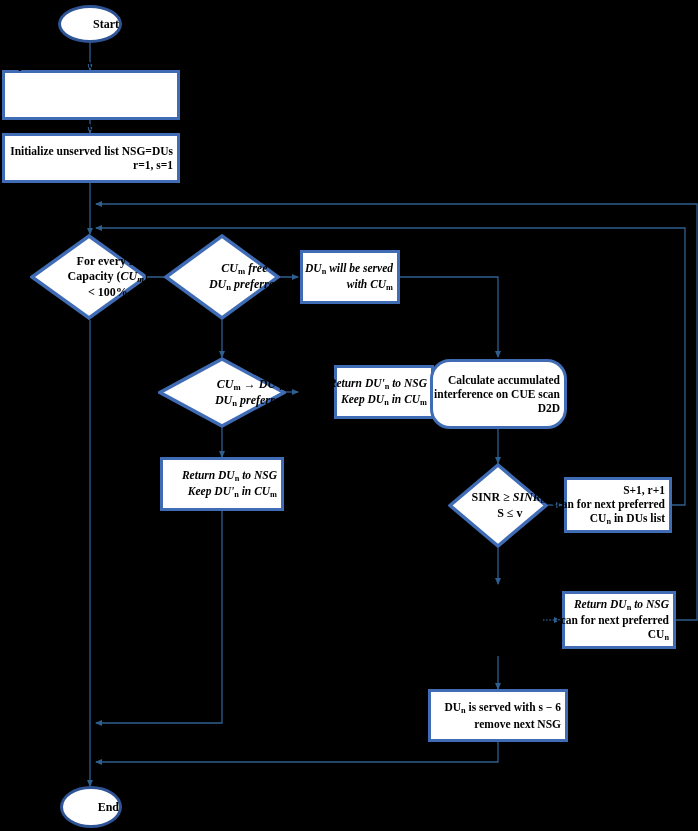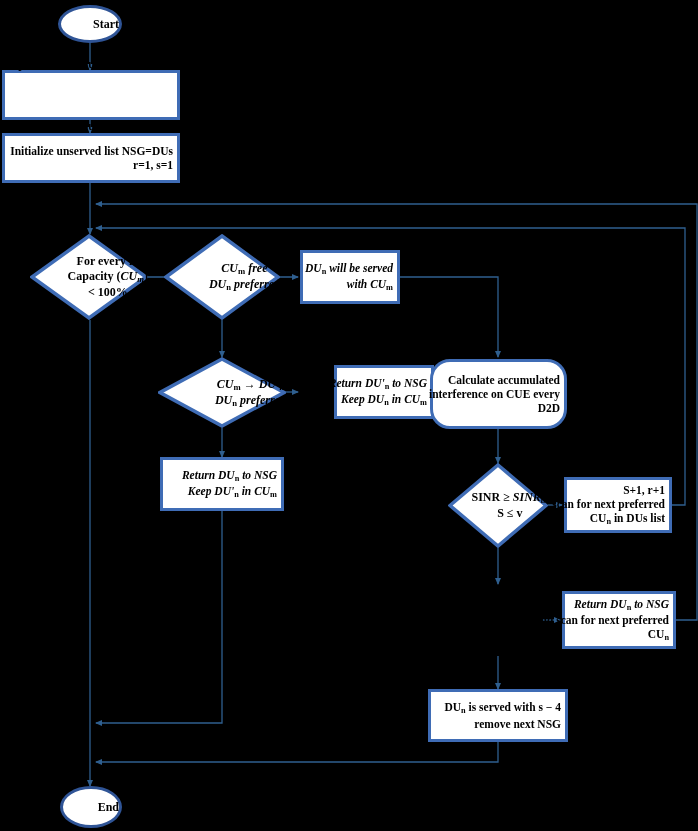--- a/index.html
+++ b/index.html
@@ -187,21 +187,21 @@
     </div>
   </div>
 
   <div class="node process" style="left:300px; top:365px; width:100px; height:54px;margin-left:34px;">
     <span class="ln it"><span>Return </span><span>DU'</span><sub>n</sub><span> to NSG</span></span>
     <span class="ln it"><span>Keep </span><span>DU</span><sub>n</sub><span> in </span><span>CU</span><sub>m</sub></span>
   </div>
 
   <div class="node process" style="left:430px; top:359px; width:137px; height:70px;border-radius:20px;">
     <span class="ln">Calculate accumulated</span>
-    <span class="ln">interference on CUE every</span>
+    <span class="ln">interference on CUE scan</span>
     <span class="ln">D2D</span>
   </div>
 
   <div class="node process" style="left:160px; top:457px; width:124px; height:54px;">
     <span class="ln it"><span>Return  </span><span>DU</span><sub>n</sub><span> to NSG</span></span>
     <span class="ln it"><span>Keep </span><span>DU'</span><sub>n</sub><span> in </span><span>CU</span><sub>m</sub></span>
   </div>
 
   <div class="node decision" style="left:448px; top:463px; width:100px; height:85px;">
     <svg class="dshape" viewBox="0 0 100 85" preserveAspectRatio="none">
@@ -220,21 +220,21 @@
   </div>
 
 
   <div class="node process" style="left:562px; top:591px; width:114px; height:58px;">
     <span class="ln it"><span>Return  </span><span>DU</span><sub>n</sub><span> to NSG</span></span>
     <span class="ln">and scan for next preferred</span>
     <span class="ln"><span>CU</span><sub>n</sub></span>
   </div>
 
   <div class="node process" style="left:428px; top:689px; width:140px; height:53px;">
-    <span class="ln"><span>DU</span><sub>n</sub><span> is served with s − 4</span></span>
+    <span class="ln"><span>DU</span><sub>n</sub><span> is served with s − 6</span></span>
     <span class="ln">remove next NSG</span>
   </div>
 
   <div class="node terminator" style="left:60px; top:786px; width:62px; height:42px;">
     <span class="ln">End</span>
   </div>
 
 </div>
 
 </body></html>

